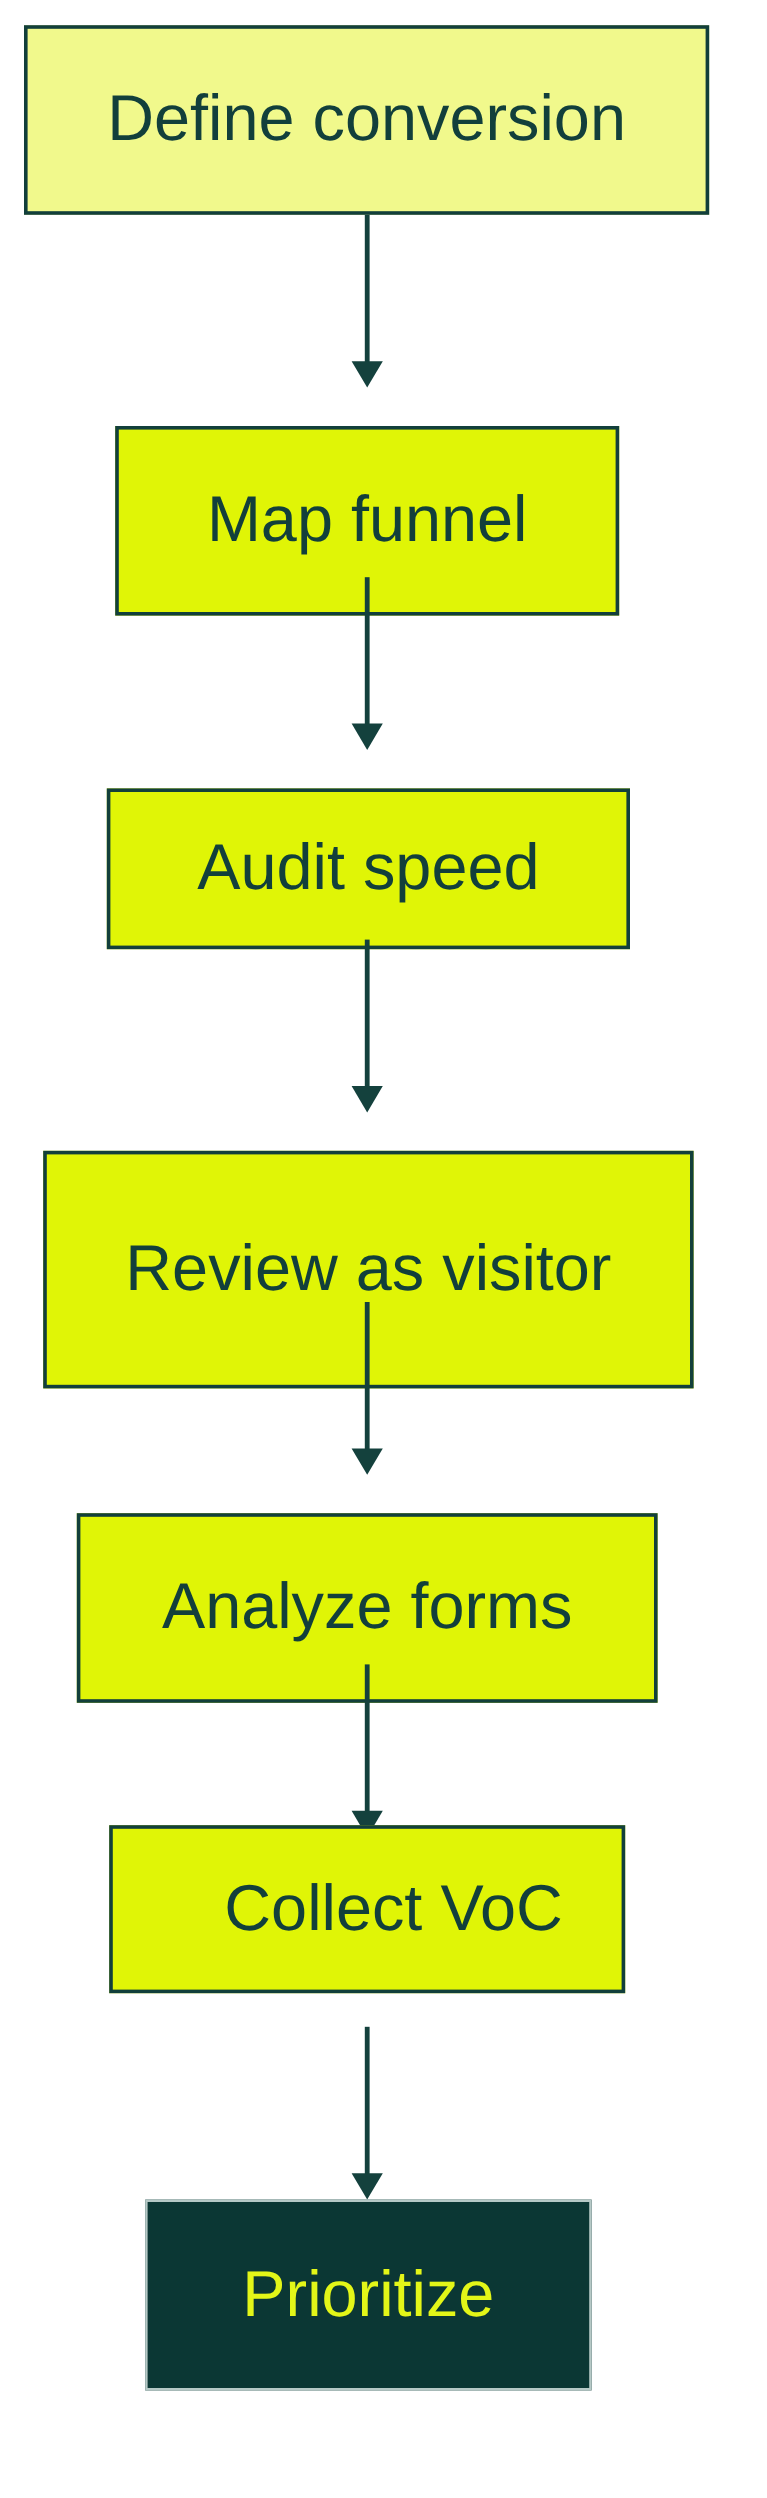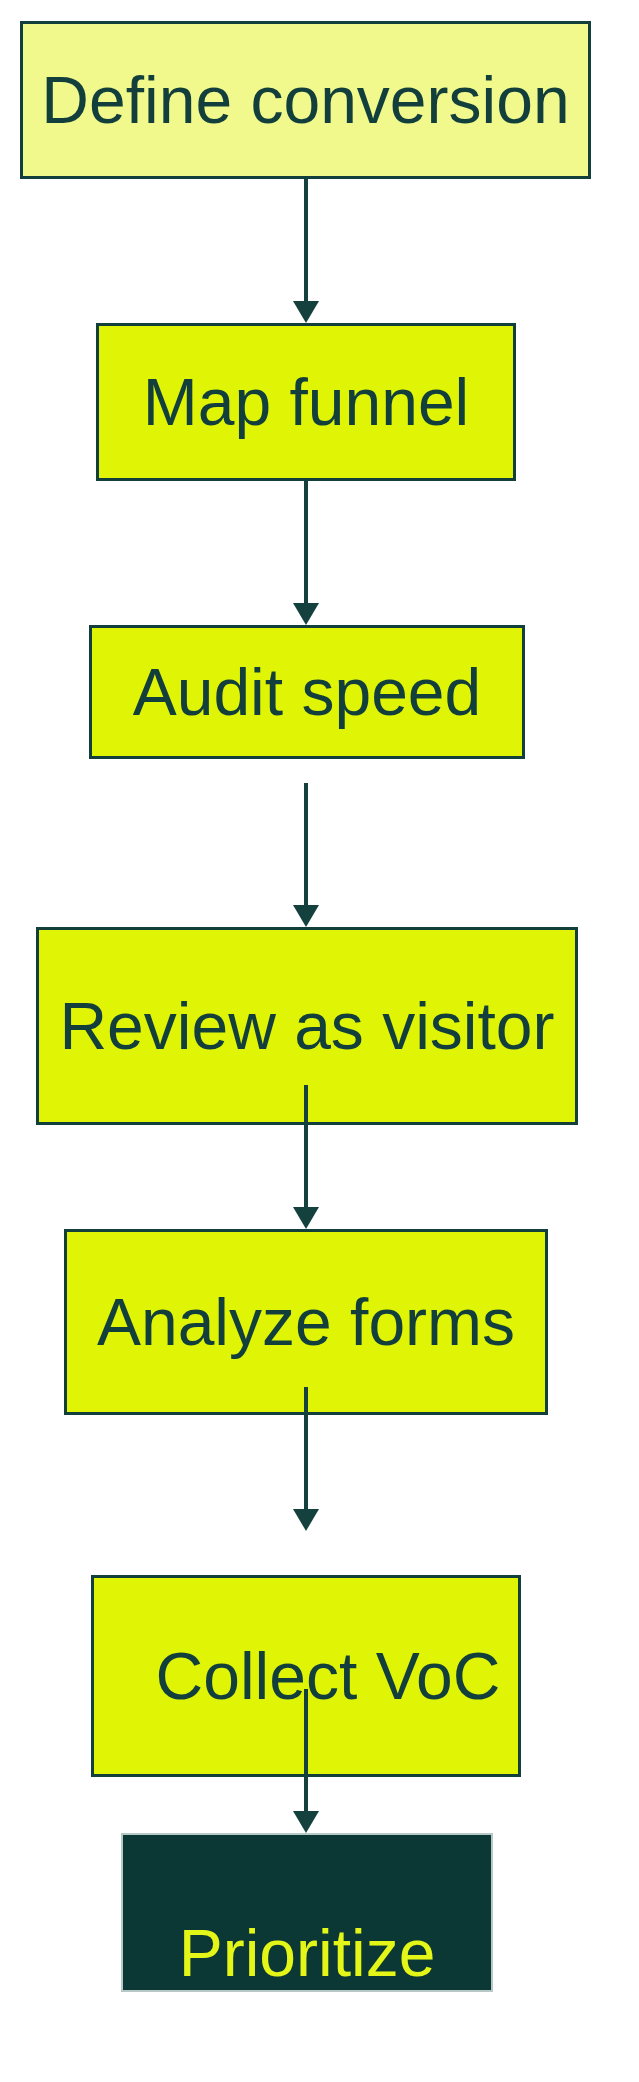--- a/index.html
+++ b/index.html
@@ -22,41 +22,40 @@
     background: var(--background);
     overflow: hidden;
     font-family: "Liberation Sans", "DejaVu Sans", sans-serif;
   }
   .node {
     position: absolute;
     display: flex;
     align-items: center;
     justify-content: center;
     text-align: center;
-    font-size: 66px;
+    font-size: 54px;
     line-height: 1.1;
     color: var(--text-dark);
     background: var(--step-fill);
     border: 3px solid var(--node-stroke);
   }
   .node--start { background: var(--start-fill); }
-  .node--step  { background: var(--step-fill); }
+  .node--step  { background: var(--step-fill); margin-top: 32px; }
   .node--end   {
     background: var(--end-fill);
     border: 2px solid var(--end-node-stroke);
     color: var(--text-on-dark);
-    align-items: flex-end;
   }
   
   .n1 { left: 20px;  top: 21px;   width: 571px; height: 158px; }
   .n2 { left: 96px;  top: 323px;  width: 420px; height: 158px; }
   .n3 { left: 89px;  top: 625px;  width: 436px; height: 134px; }
   .n4 { left: 36px;  top: 927px;  width: 542px; height: 198px; }
-  .n5 { left: 64px;  top: 1229px; width: 484px; height: 186px; }
-  .n6 { left: 91px;  top: 1575px; width: 430px; height: 202px; padding-left: 44px; }
+  .n5 { left: 64px;  top: 1229px; width: 484px; height: 158px; }
+  .n6 { left: 91px;  top: 1489px; width: 430px; height: 140px; padding-left: 44px; }
   .n7 { left: 121px; top: 1833px; width: 372px; height: 159px; }
   
   .edge {
     position: absolute;
     left: 293px;          
     width: 26px;
     height: 144px;
   }
   .e1 { top: 179px; }
   .e2 { top: 481px; }

